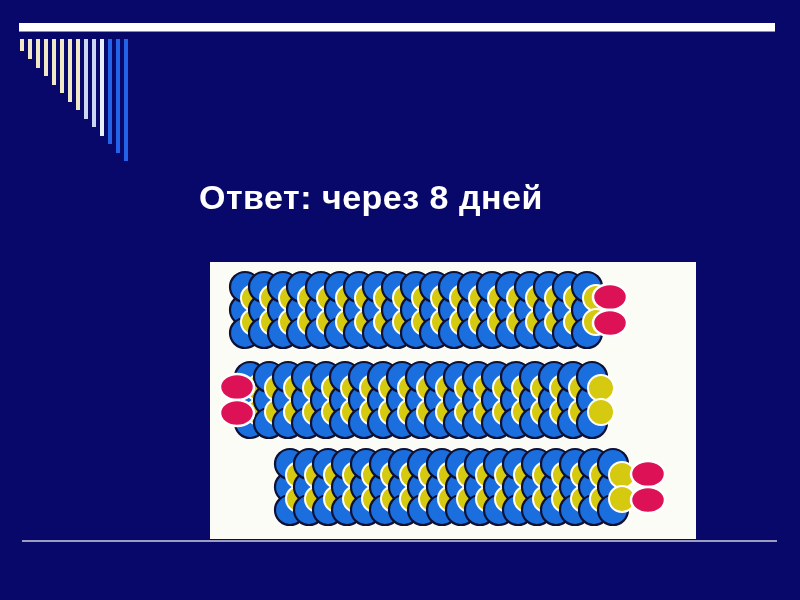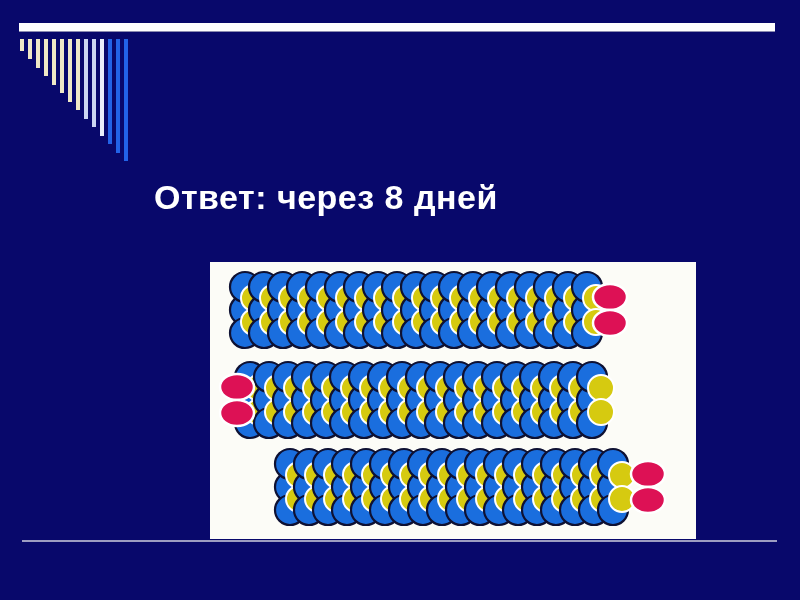--- a/index.html
+++ b/index.html
@@ -60,21 +60,21 @@
       <div class="bar" style="background: rgb(239, 232, 198); height: 54px;"></div>
       <div class="bar" style="background: rgb(239, 232, 198); height: 63px;"></div>
       <div class="bar" style="background: rgb(239, 232, 198); height: 71px;"></div>
       <div class="bar" style="background: rgb(204, 214, 242); height: 80px;"></div>
       <div class="bar" style="background: rgb(204, 214, 242); height: 88px;"></div>
       <div class="bar" style="background: rgb(233, 238, 251); height: 97px;"></div>
       <div class="bar" style="background: rgb(34, 99, 232); height: 105px;"></div>
       <div class="bar" style="background: rgb(34, 99, 232); height: 114px;"></div>
       <div class="bar" style="background: rgb(34, 99, 232); height: 122px;"></div>
     </div>
-  <div class="slide-title" style="color: rgb(255, 255, 255);">Ответ: через 8 дней</div>
+  <div class="slide-title" style="color: rgb(255, 255, 255); margin-left: 45px;">Ответ: через 8 дней</div>
   <div class="illustration" style="background: rgb(252, 252, 247);">
     <svg width="486" height="277" viewBox="0 0 486 277" xmlns="http://www.w3.org/2000/svg">
         <g>
           <circle cx="35" cy="48" r="15" fill="#1a6ede" stroke="#0e1133" stroke-width="2.2"></circle>
           <circle cx="35" cy="25" r="15" fill="#1a6ede" stroke="#0e1133" stroke-width="2.2"></circle>
           <circle cx="35" cy="71" r="15" fill="#1a6ede" stroke="#0e1133" stroke-width="2.2"></circle>
           <circle cx="44" cy="36" r="13" fill="#d6ca10" stroke="#ffffff" stroke-width="2"></circle>
           <circle cx="44" cy="60" r="13" fill="#d6ca10" stroke="#ffffff" stroke-width="2"></circle>
           <circle cx="54" cy="48" r="15" fill="#1a6ede" stroke="#0e1133" stroke-width="2.2"></circle>
           <circle cx="54" cy="25" r="15" fill="#1a6ede" stroke="#0e1133" stroke-width="2.2"></circle>

